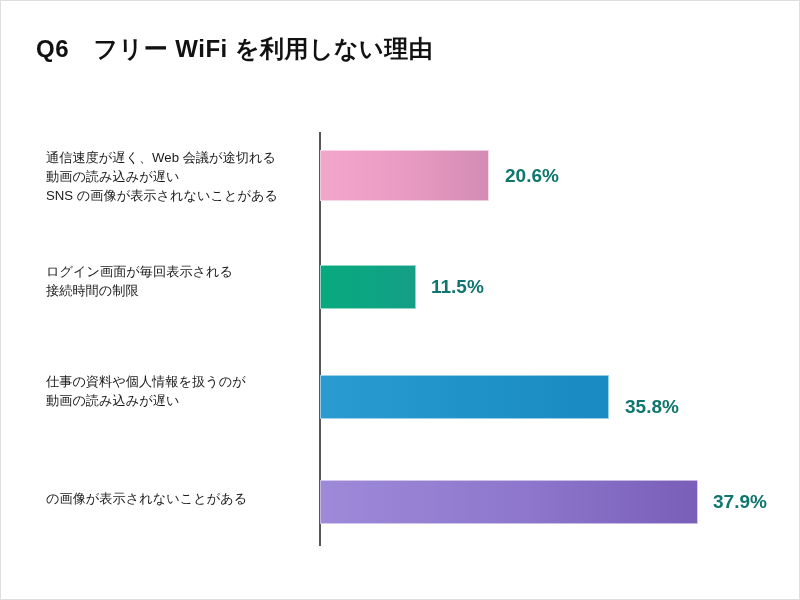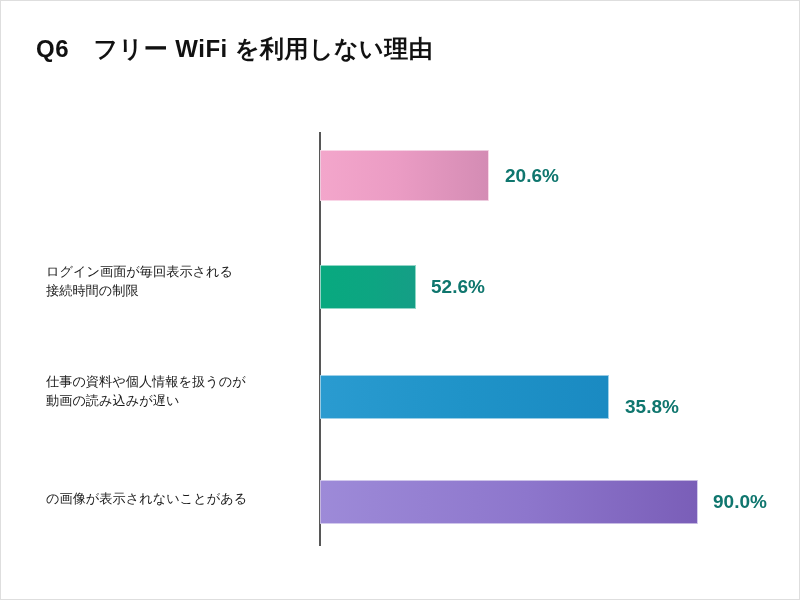--- a/index.html
+++ b/index.html
@@ -101,38 +101,41 @@
 
   <div class="frame-border"></div>
 
   <div class="slide-title">Q6　フリー WiFi を利用しない理由</div>
 
   <div class="chart">
 
     <div class="axis-line"></div>
 
     <div class="bar-row" style="top:148px;height:60px;">
+      <div class="cat-label l3" style="top:0px;">通信速度が遅く、Web 会議が途切れる
+動画の読み込みが遅い
+SNS の画像が表示されないことがある</div>
       <div class="bar fill-pink" style="top:2px;width:169px;height:51px;"></div>
       <div class="value-label" style="left:505px;top:17px;">20.6%</div>
     </div>
 
     <div class="bar-row" style="top:258px;height:60px;">
       <div class="cat-label" style="top:4px;">ログイン画面が毎回表示される
 接続時間の制限</div>
       <div class="bar fill-teal" style="top:7px;width:96px;height:44px;"></div>
-      <div class="value-label" style="left:431px;top:18px;">52.6%</div>
+      <div class="value-label" style="left:431px;top:18px;">11.5%</div>
     </div>
 
     <div class="bar-row" style="top:368px;height:60px;">
       <div class="cat-label" style="top:4px;">仕事の資料や個人情報を扱うのが
 動画の読み込みが遅い</div>
       <div class="bar fill-blue" style="top:7px;width:289px;height:44px;"></div>
       <div class="value-label" style="left:625px;top:28px;">35.8%</div>
     </div>
 
     <div class="bar-row" style="top:472px;height:60px;">
       <div class="cat-label" style="top:17px;">の画像が表示されないことがある</div>
       <div class="bar fill-purple" style="top:8px;width:378px;height:44px;"></div>
-      <div class="value-label" style="left:713px;top:19px;">90.0%</div>
+      <div class="value-label" style="left:713px;top:19px;">37.9%</div>
     </div>
 
   </div>
 </div>
 
 </body></html>

